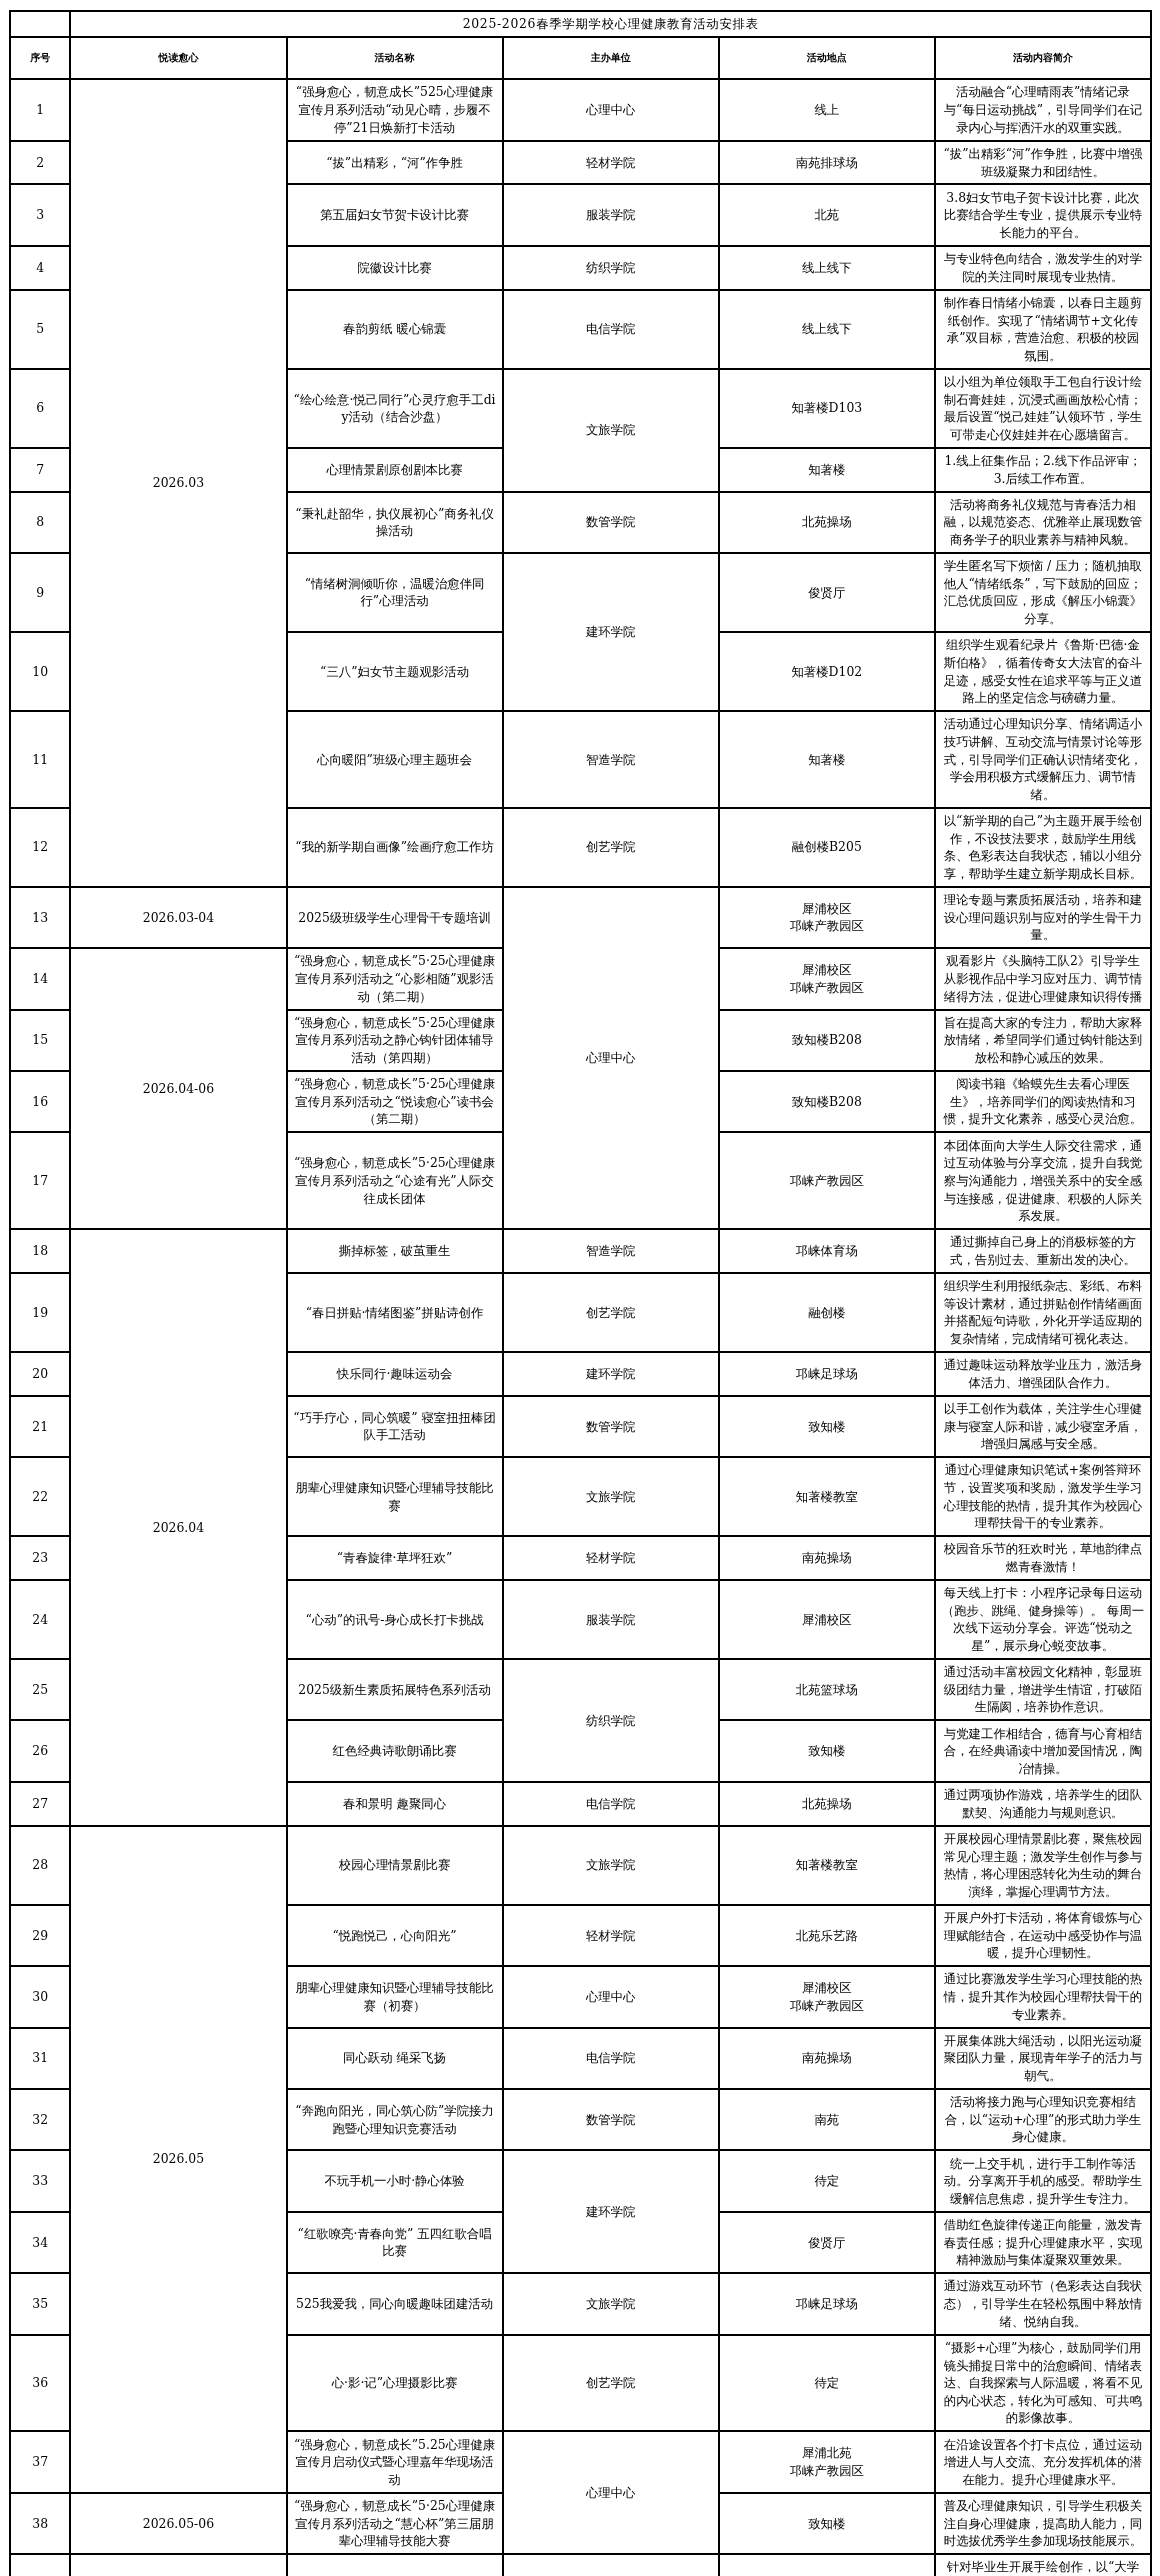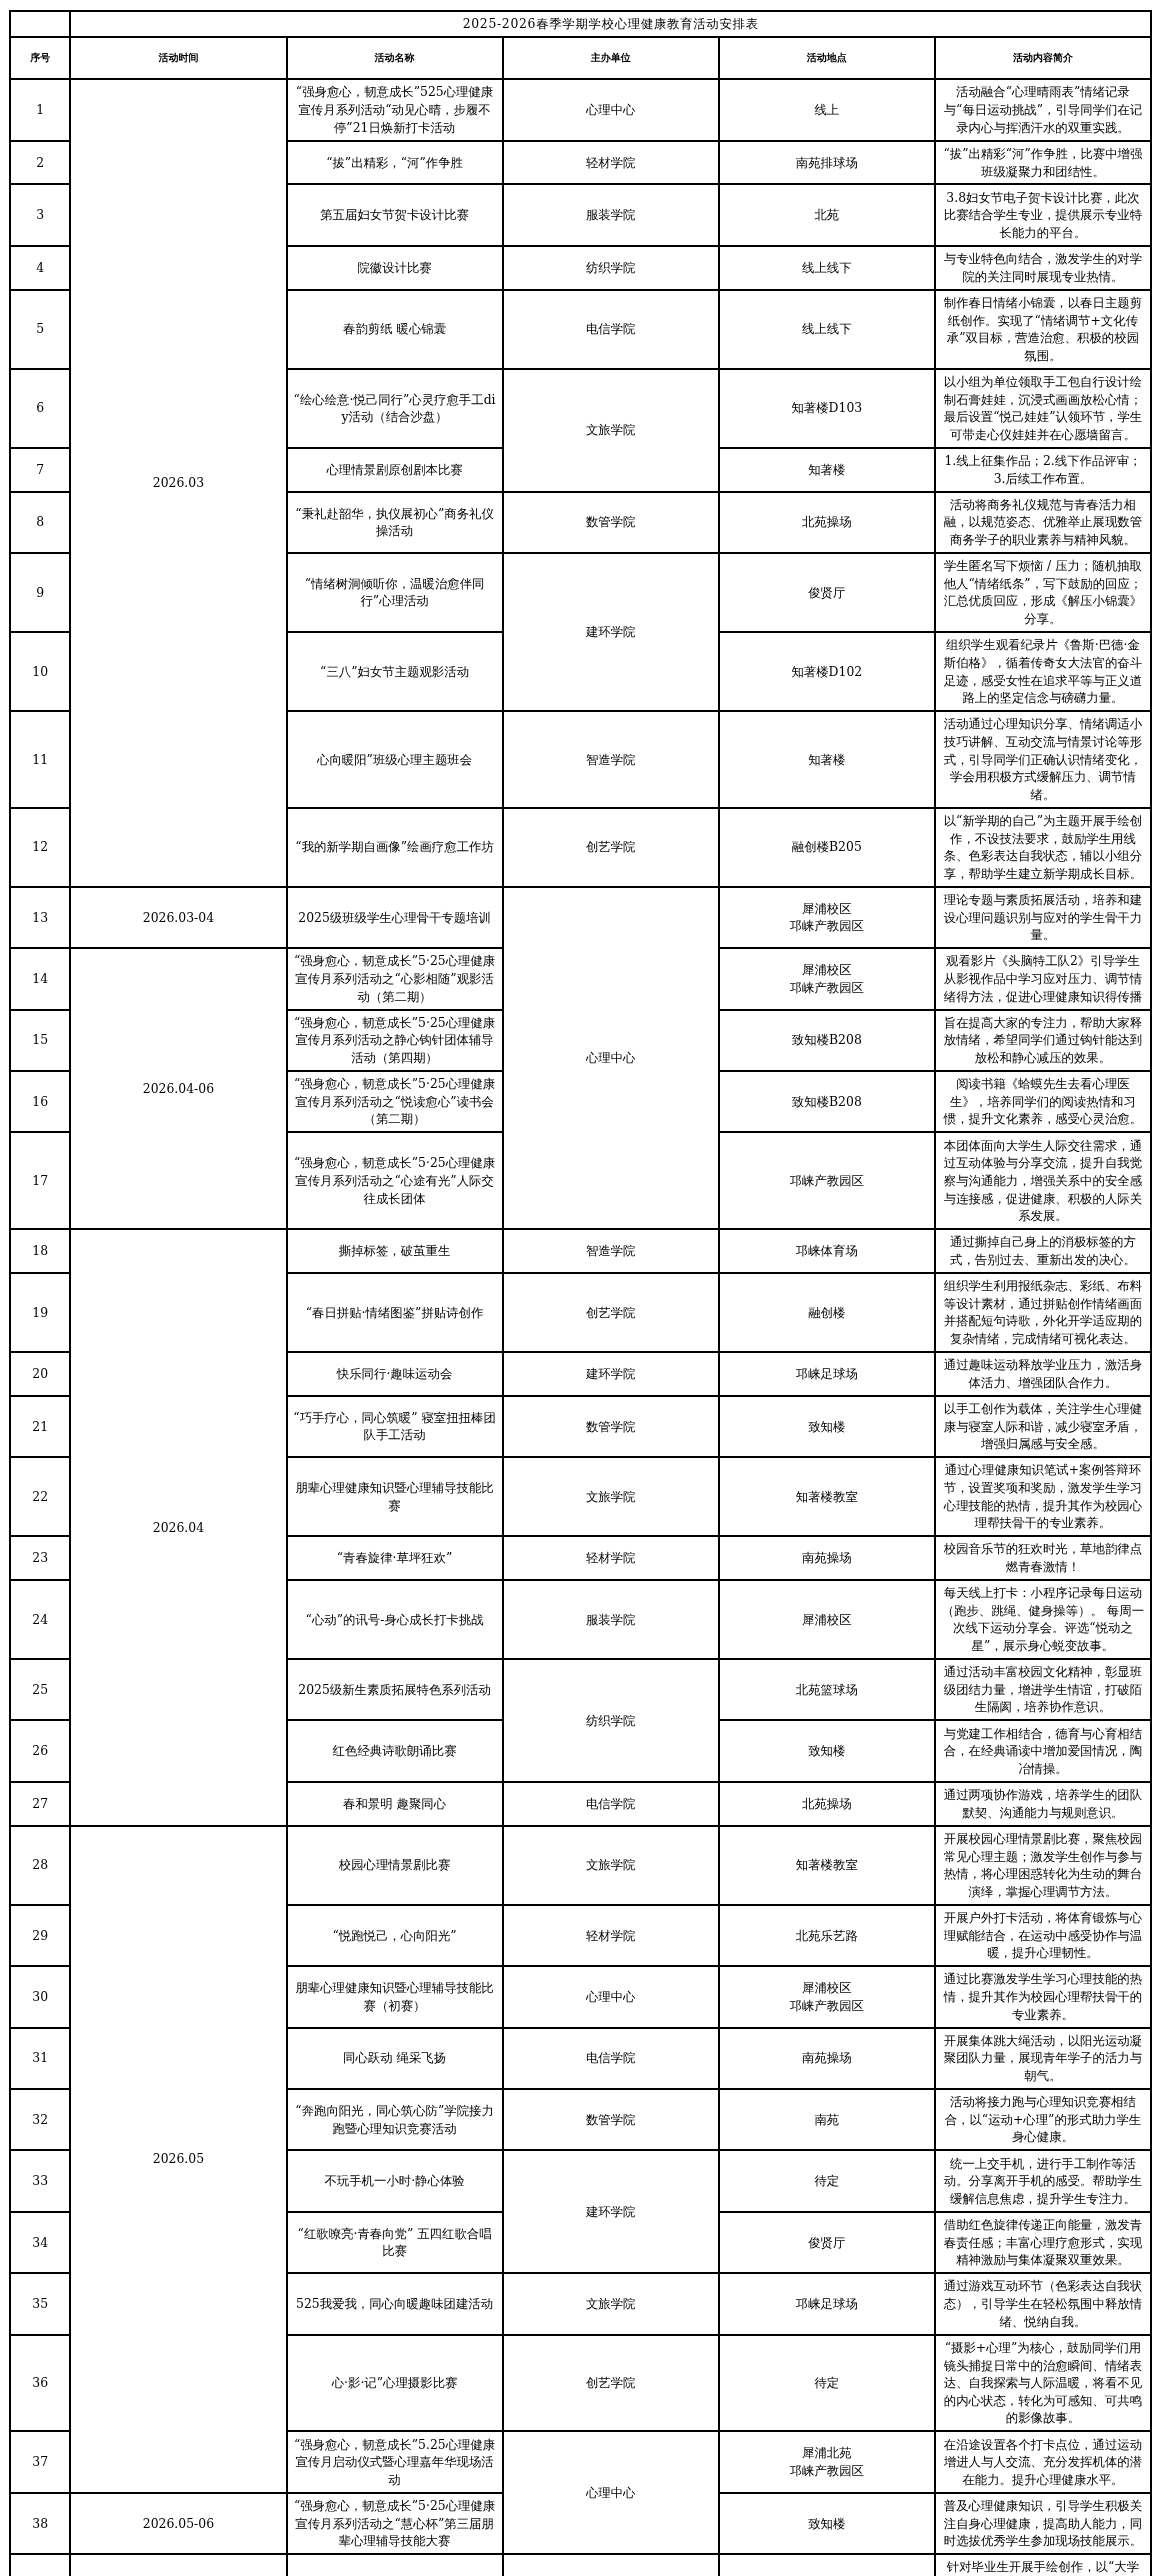--- a/index.html
+++ b/index.html
@@ -54,21 +54,21 @@
 
 <div class="page">
   <table class="sched">
     <tbody id="table-body">
       <tr>
         <td class="corner-cell col-no"></td>
         <td class="title-cell" colspan="5">2025-2026春季学期学校心理健康教育活动安排表</td>
       </tr>
       <tr class="header-row" id="header-row">
           <th class="col-no">序号</th>
-          <th class="col-time">活动时间</th>
+          <th class="col-time">悦读愈心</th>
           <th class="col-name">活动名称</th>
           <th class="col-org">主办单位</th>
           <th class="col-loc">活动地点</th>
           <th class="col-desc">活动内容简介</th>
         </tr>
     <tr>
           <td class="col-no">1</td>
           <td class="col-time" rowspan="12">2026.03</td>
           <td class="col-name">“强身愈心，韧意成长”525心理健康宣传月系列活动“动见心晴，步履不停”21日焕新打卡活动</td>
           <td class="col-org">心理中心</td>
@@ -296,21 +296,21 @@
           <td class="col-no">33</td>
           <td class="col-name">不玩手机一小时·静心体验</td>
           <td class="col-org" rowspan="2">建环学院</td>
           <td class="col-loc">待定</td>
           <td class="col-desc desc-cell">统一上交手机，进行手工制作等活动。分享离开手机的感受。帮助学生缓解信息焦虑，提升学生专注力。</td>
         </tr>
         <tr>
           <td class="col-no">34</td>
           <td class="col-name">“红歌嘹亮·青春向党” 五四红歌合唱比赛</td>
           <td class="col-loc">俊贤厅</td>
-          <td class="col-desc desc-cell">借助红色旋律传递正向能量，激发青春责任感；丰富心理疗愈形式，实现精神激励与集体凝聚双重效果。</td>
+          <td class="col-desc desc-cell">借助红色旋律传递正向能量，激发青春责任感；提升心理健康水平，实现精神激励与集体凝聚双重效果。</td>
         </tr>
         <tr>
           <td class="col-no">35</td>
           <td class="col-name">525我爱我，同心向暖趣味团建活动</td>
           <td class="col-org">文旅学院</td>
           <td class="col-loc">邛崃足球场</td>
           <td class="col-desc desc-cell">通过游戏互动环节（色彩表达自我状态），引导学生在轻松氛围中释放情绪、悦纳自我。</td>
         </tr>
         <tr>
           <td class="col-no">36</td>

